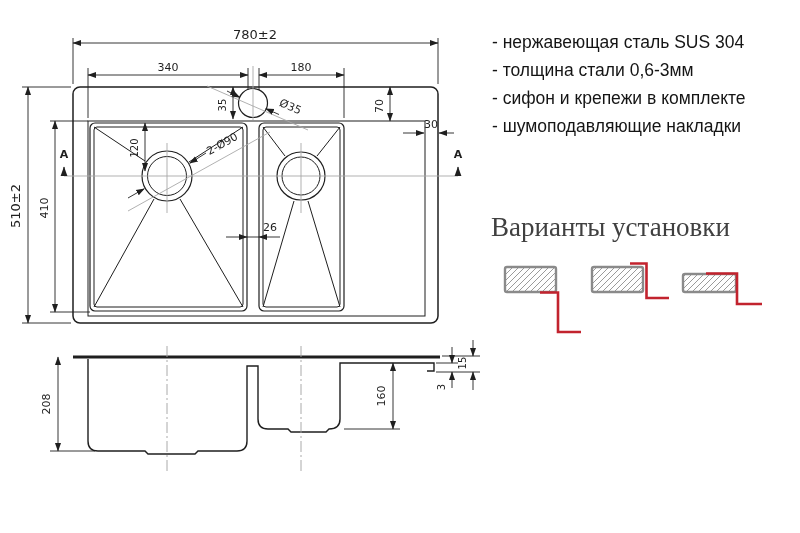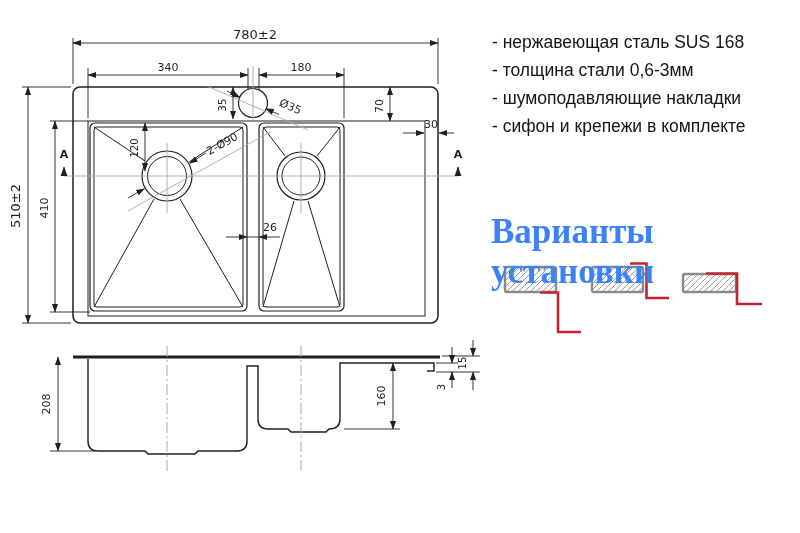--- a/index.html
+++ b/index.html
@@ -1,22 +1,22 @@
 <!DOCTYPE html>
 <html><head>
 <meta charset="utf-8">
 <style>
   html,body{margin:0;padding:0;background:#ffffff;}
   .page{position:relative;width:800px;height:533px;background:#ffffff;overflow:hidden;
         font-family:"Liberation Sans",sans-serif;}
   .drawing-svg{position:absolute;left:0;top:0;}
   .specs{position:absolute;left:492px;top:28px;width:300px;color:#151515;
          font-size:17.5px;line-height:28px;font-family:"Liberation Sans",sans-serif;}
-  .install-title{position:absolute;left:491px;top:212px;width:305px;color:#3b82f6;
-         font-size:35px;font-family:"Liberation Serif",serif;font-weight:bold;}
+  .install-title{position:absolute;left:491px;top:212px;width:305px;color:#404040;
+         font-size:27px;font-family:"Liberation Serif",serif;}
   svg text{font-family:"DejaVu Sans",sans-serif;fill:#1f1f1f;}
   .dim{font-size:11px;}
   .dim-big{font-size:13px;}
   .dim-sm{font-size:10px;}
   .sec{font-size:11px;font-weight:bold;}
 </style>
 </head>
 <body>
 
 <div class="page">
@@ -172,21 +172,21 @@
         <path d="M 630 263.5 L 646.5 263.5 L 646.5 298 L 669 298" stroke="#c2232e" stroke-width="2.6" fill="none"></path>
       </g>
       <g>
         <rect x="683" y="274" width="53" height="18" rx="2" fill="url(#hatch)" stroke="#8a8a8a" stroke-width="2.4"></rect>
         <path d="M 706 273.5 L 737 273.5 L 737 304 L 762 304" stroke="#c2232e" stroke-width="2.6" fill="none"></path>
       </g>
     </g>
   </svg>
 
   <div class="specs">
-    <div>- нержавеющая сталь SUS 168</div>
+    <div>- нержавеющая сталь SUS 304</div>
     <div>- толщина стали 0,6-3мм</div>
+    <div>- сифон и крепежи в комплекте</div>
     <div>- шумоподавляющие накладки</div>
-    <div>- сифон и крепежи в комплекте</div>
   </div>
 
   <div class="install-title">Варианты установки</div>
 
 </div>
 
 </body></html>

